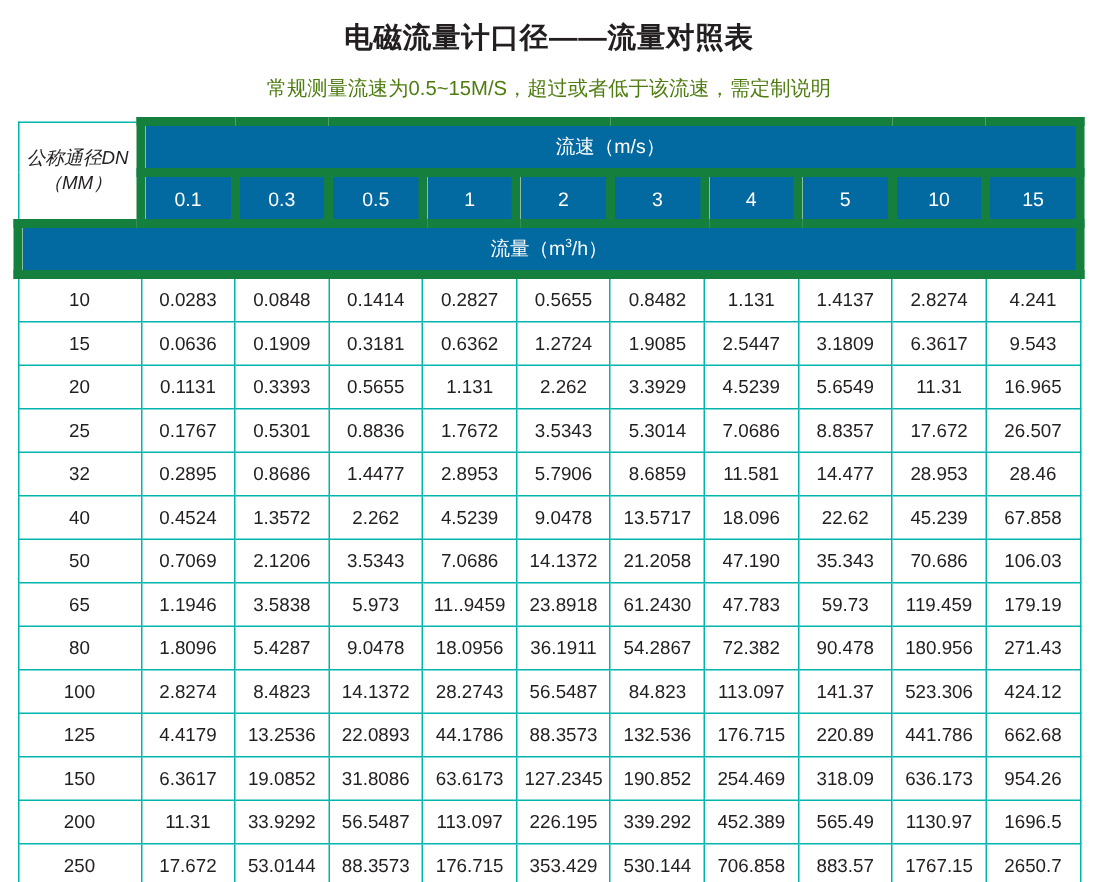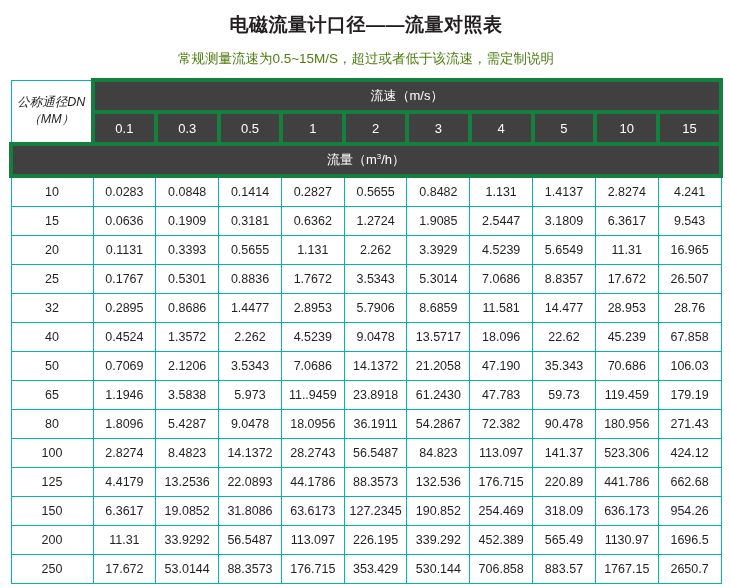--- a/index.html
+++ b/index.html
@@ -45,24 +45,24 @@
     font-size: 12.5px;
     color: #231f20;
     height: 28px;
     padding: 0 2px;
     font-weight: normal;
     background: #ffffff;
     overflow: hidden;
     white-space: nowrap;
   }
   table.flowtable th.head {
-    background: #404040;
+    background: #0369a1;
     color: #ffffff;
     font-size: 13px;
-    border: 4px solid #15803d;
+    border: 6px solid #15803d;
     text-align: center;
   }
   th.dn-head {
     background: #00b5ad;
     color: #ffffff;
     font-size: 12.5px;
     line-height: 17px;
     border: 1px solid #ffffff;
     font-style: italic;
   }
@@ -184,21 +184,21 @@
           <td>32</td>
           <td>0.2895</td>
           <td>0.8686</td>
           <td>1.4477</td>
           <td>2.8953</td>
           <td>5.7906</td>
           <td>8.6859</td>
           <td>11.581</td>
           <td>14.477</td>
           <td>28.953</td>
-          <td>28.76</td>
+          <td>28.46</td>
         </tr>
         <tr>
           <td>40</td>
           <td>0.4524</td>
           <td>1.3572</td>
           <td>2.262</td>
           <td>4.5239</td>
           <td>9.0478</td>
           <td>13.5717</td>
           <td>18.096</td>

